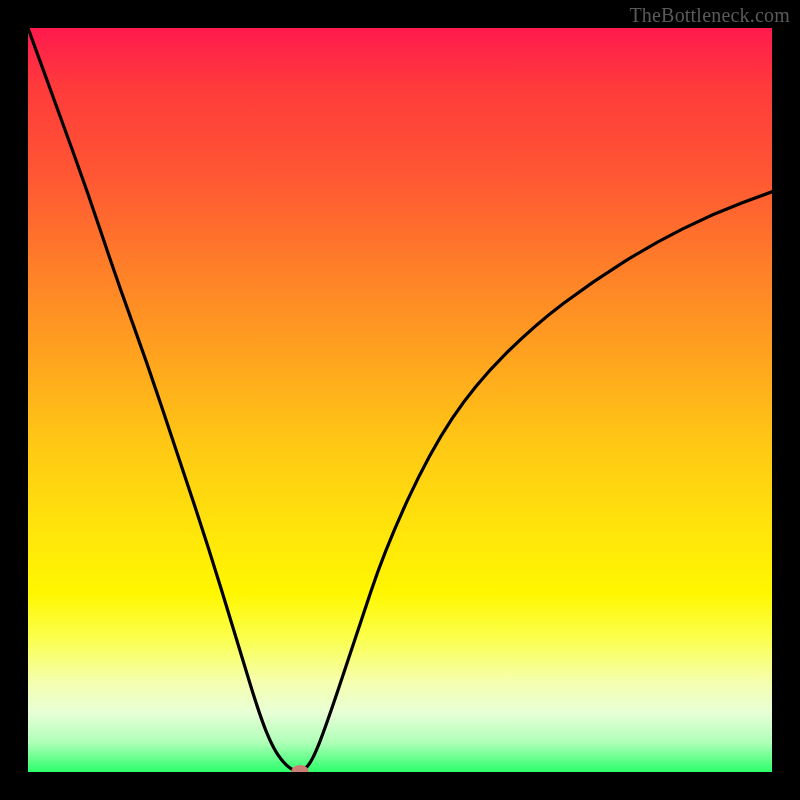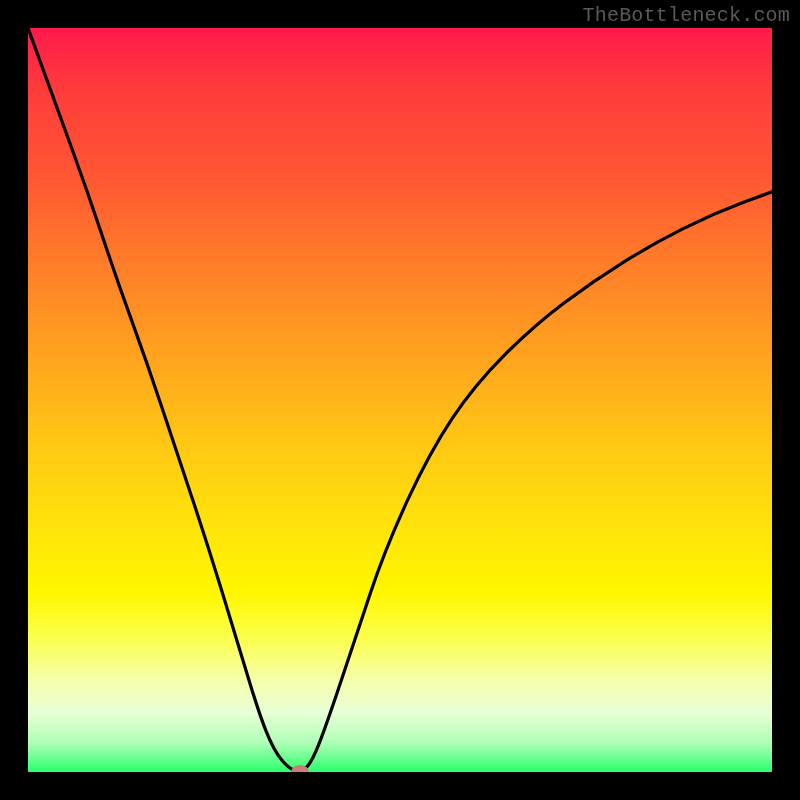--- a/index.html
+++ b/index.html
@@ -40,21 +40,21 @@
   .curve-svg {
     position: absolute;
     inset: 0;
     width: 100%;
     height: 100%;
   }
   .watermark {
     position: absolute;
     top: 4px;
     right: 10px;
-    font-family: Liberation Mono, monospace;
+    font-family: Liberation Serif, serif;
     font-size: 20px;
     font-weight: 500;
     color: #5a5a5a;
     letter-spacing: 0.2px;
   }
   .marker {
     position: absolute;
     width: 18px;
     height: 14px;
     border-radius: 50%;

